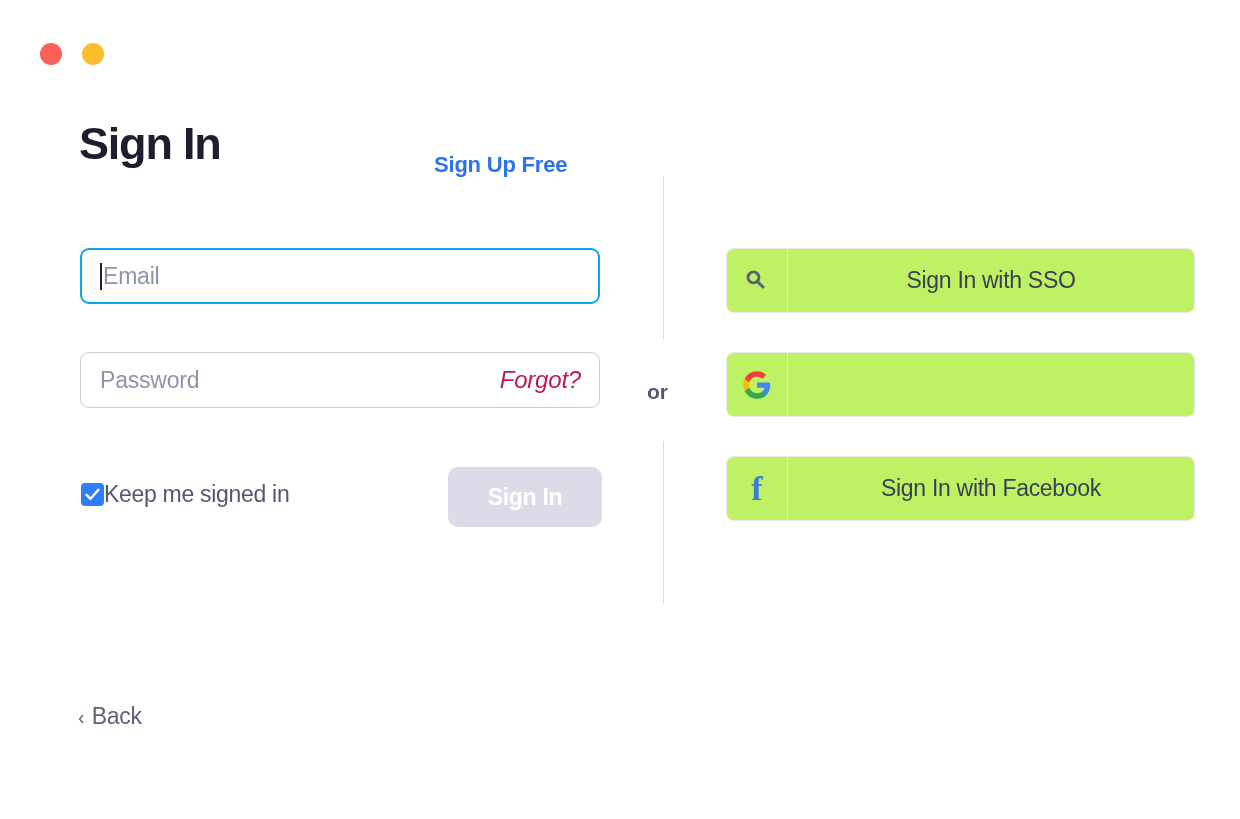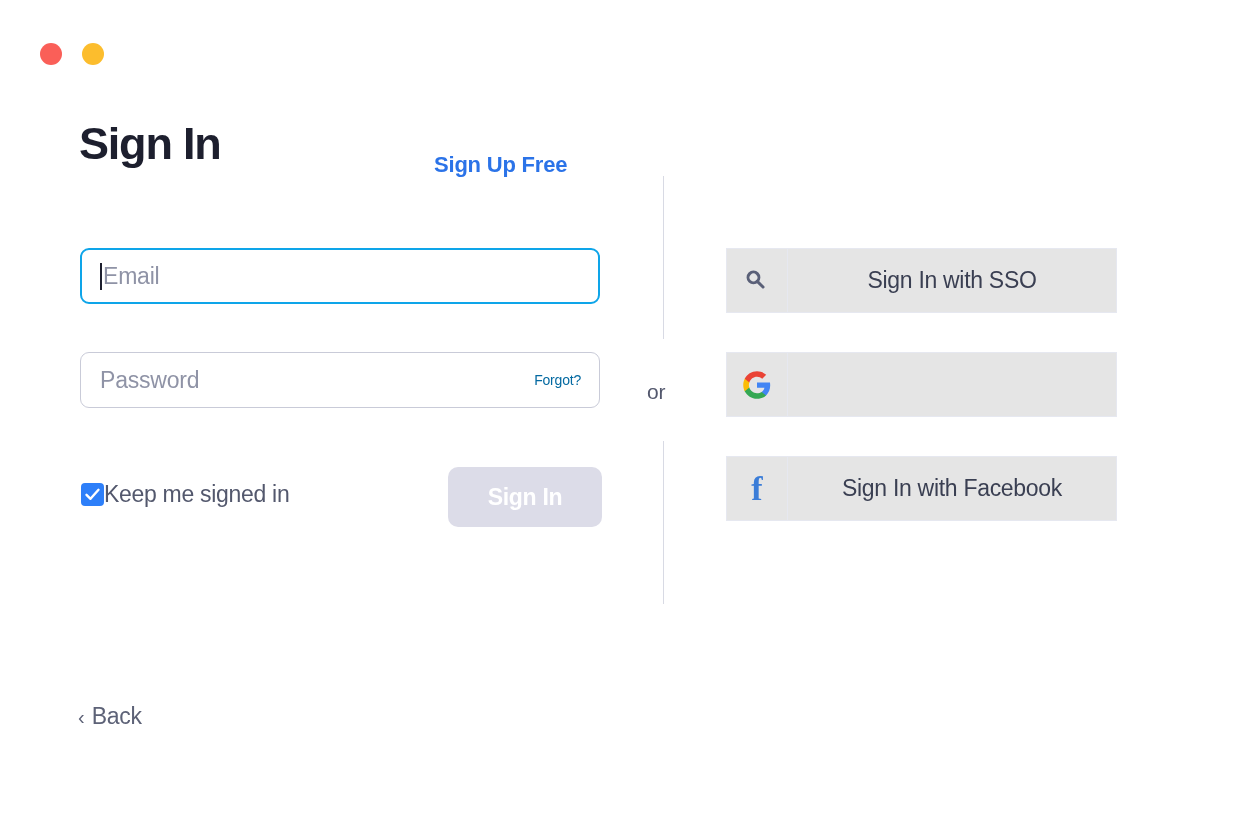--- a/index.html
+++ b/index.html
@@ -89,22 +89,23 @@
   }
   .field-placeholder {
     font-size: 23px;
     color: #8f93a6;
     letter-spacing: -0.2px;
     line-height: 1;
   }
   .field.password .field-placeholder { margin-left: 3px; }
   .forgot-link {
     margin-left: auto;
-    font-size: 14px;
-    color: #0369a1;
+    font-size: 24px;
+    font-style: italic;
+    color: #be185d;
     letter-spacing: -0.2px;
     cursor: pointer;
     white-space: nowrap;
   }
 
   
   .keep-row {
     position: absolute;
     left: 81px;
     top: 483px;
@@ -156,36 +157,36 @@
     width: 1px;
     background: #d8dae4;
   }
   .divider-line.top    { top: 176px; height: 163px; }
   .divider-line.bottom { top: 441px; height: 163px; }
   .or-text {
     position: absolute;
     left: 647px;
     top: 381px;
     font-size: 21px;
-    font-weight: normal;
+    font-weight: bold;
     color: #53586d;
     letter-spacing: -0.2px;
     line-height: 1;
   }
 
   
   .sso-button {
     position: absolute;
     left: 726px;
-    width: 391px;
+    width: 469px;
     height: 65px;
     box-sizing: border-box;
     border: 1px solid #e6e8f0;
-    border-radius: 0;
-    background: #e5e5e5;
+    border-radius: 8px;
+    background: #bef264;
     display: flex;
     align-items: stretch;
     cursor: pointer;
   }
   .sso-button.sso      { top: 248px; }
   .sso-button.google   { top: 352px; }
   .sso-button.facebook { top: 456px; }
   .sso-icon-cell {
     width: 60px;
     flex: none;

